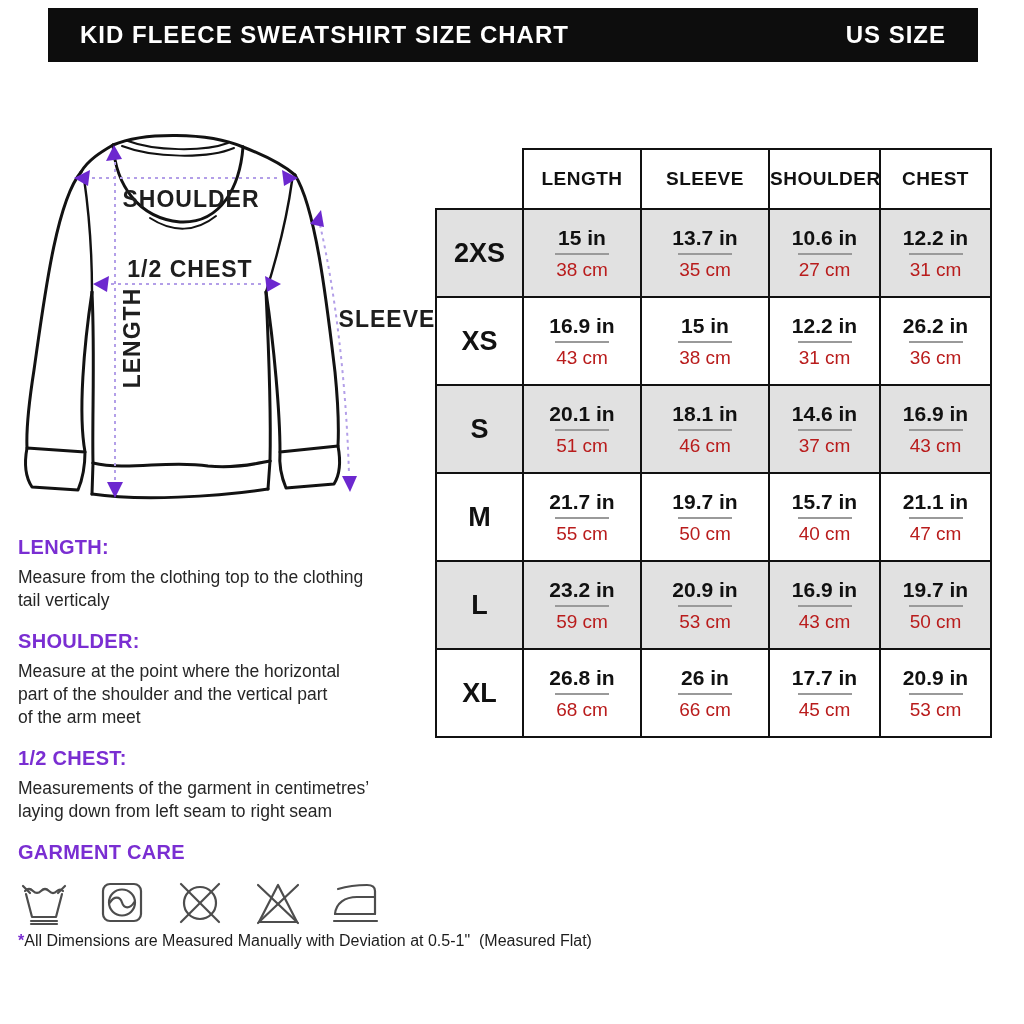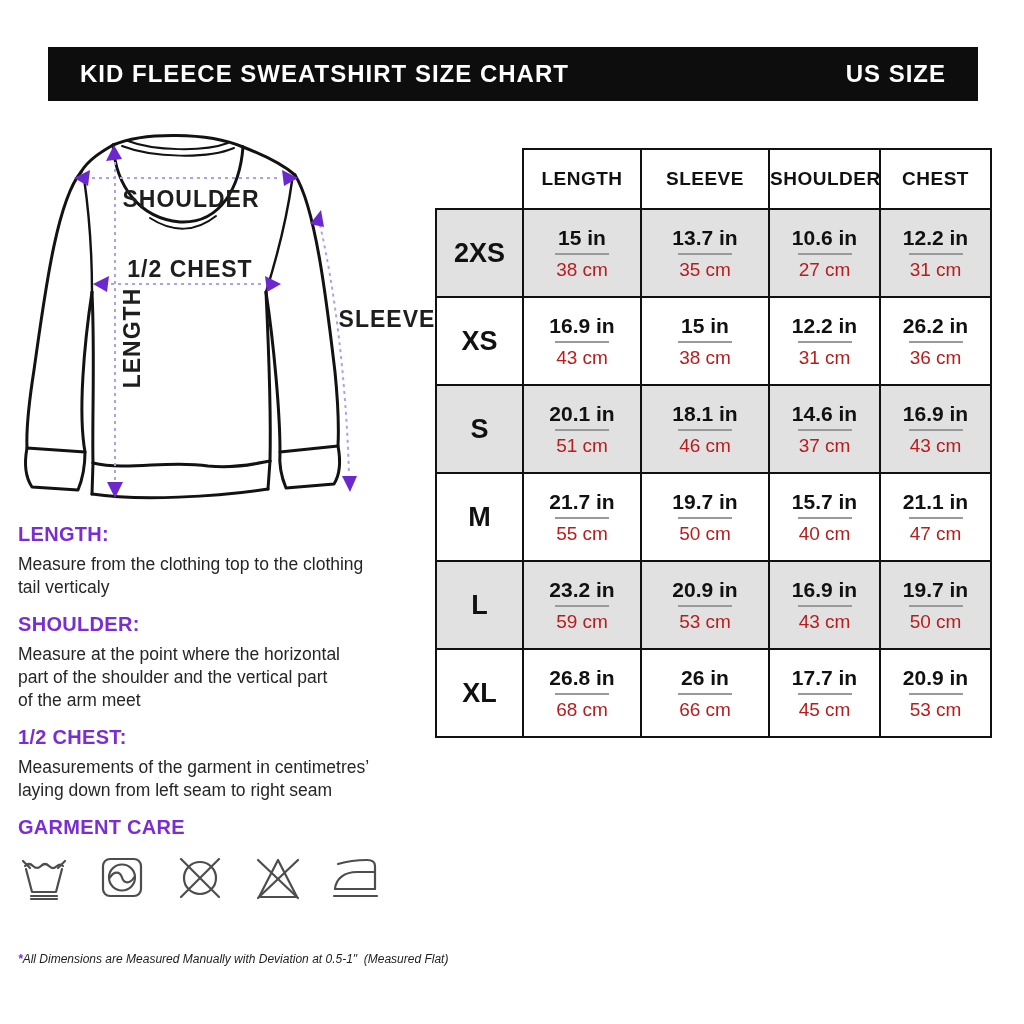--- a/index.html
+++ b/index.html
@@ -4,21 +4,21 @@
 <style>
   html,body{margin:0;padding:0;}
   body{
     width:1024px;height:1024px;position:relative;background:#ffffff;
     font-family:"Liberation Sans",sans-serif;color:#222;overflow:hidden;
   }
   
   .topbar{
     position:absolute;left:48px;top:8px;width:930px;height:54px;
     background:#0d0d0d;color:#fff;display:flex;align-items:center;
-    justify-content:space-between;padding:0 32px;box-sizing:border-box;margin-top:39px;
+    justify-content:space-between;padding:0 32px;box-sizing:border-box;
   }
   .topbar .title{font-size:24px;font-weight:bold;letter-spacing:1px;}
   .topbar .ussize{font-size:24px;font-weight:bold;letter-spacing:1px;}
   
   .diagram{position:absolute;left:18px;top:130px;width:424px;height:398px;}
   
   table.sizetable{
     position:absolute;left:435px;top:148px;border-collapse:collapse;
     table-layout:fixed;width:555px;
   }
@@ -31,33 +31,32 @@
   .sizetable tr.datarow{height:88px;padding-left:36px;}
   .sizetable tr.gray th,.sizetable tr.gray td{background:#e1e1e1;}
   .sizetable th.colhdr{font-size:19px;font-weight:bold;letter-spacing:.5px;color:#111;}
   .sizetable th.sizelbl{font-size:27px;font-weight:bold;color:#111;}
   .cell .in{display:block;font-size:21px;font-weight:bold;color:#111;}
   .cell .rule{width:54px;height:0;border-bottom:2px solid #9a9a9a;margin:3px auto 4px;}
   .cell .cm{display:block;font-size:19px;color:#b91c1c;}
   
   .notes{position:absolute;left:18px;top:518px;width:412px;}
   .notes h3{
-    margin:5px 0 7px 0;font-size:20px;font-weight:bold;color:#7a2ed2;letter-spacing:.3px;
+    margin:18px 0 7px 0;font-size:20px;font-weight:bold;color:#7a2ed2;letter-spacing:.3px;
   }
   .notes p{
     margin:0 0 14px 0;font-size:17.5px;line-height:23px;color:#262626;
     white-space:pre-line;
   }
   .careicons{display:flex;gap:26px;margin-top:12px;align-items:center;}
   .careicons svg{display:block;}
   
   .footnote{
-    position:absolute;left:18px;top:952px;width:980px;font-size:12px;color:#1d1d1d;
+    position:absolute;left:18px;top:932px;width:980px;font-size:16px;color:#1d1d1d;
     white-space:pre;
-    font-style:italic;
   }
   .footnote .star{color:#7a2ed2;font-weight:bold;}
   
   .ln{stroke:#121212;stroke-width:3;fill:none;stroke-linecap:round;stroke-linejoin:round;}
   .dash{stroke:#b39fe8;stroke-width:2;fill:none;stroke-dasharray:3 4;}
   .arr{fill:#6c28cf;}
   .dlabel{font-family:"Liberation Sans",sans-serif;font-weight:bold;font-size:23px;fill:#1e1e1e;letter-spacing:1px;}
   .care{stroke:#4d4d4d;stroke-width:2.2;fill:none;stroke-linecap:round;stroke-linejoin:round;}
 </style>
 </head>

